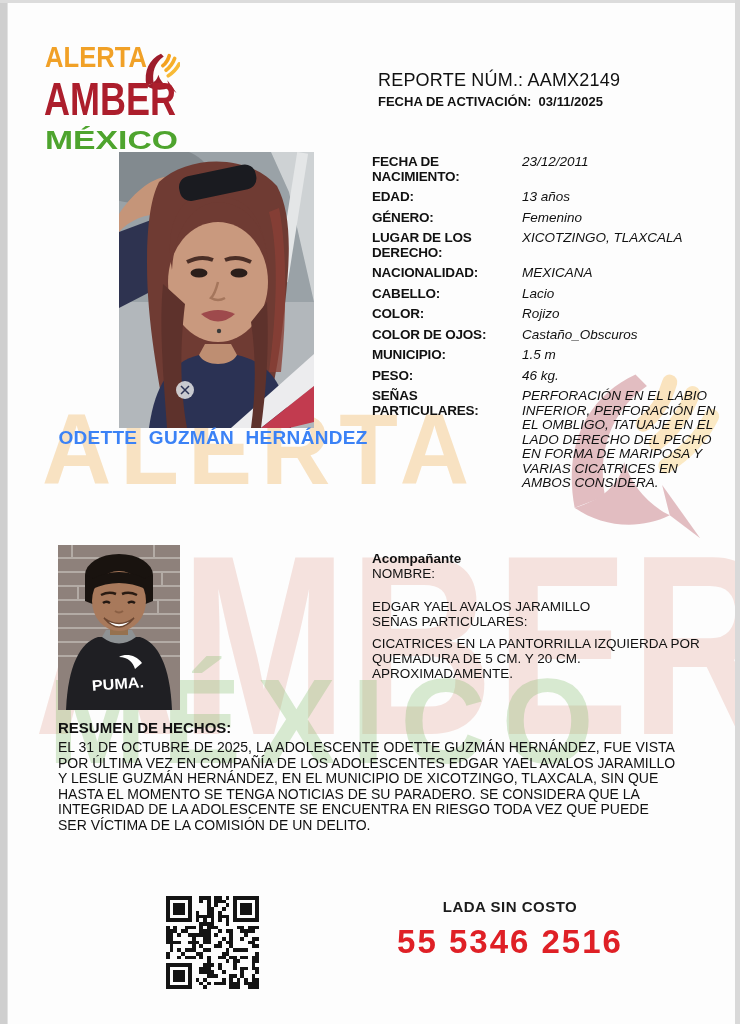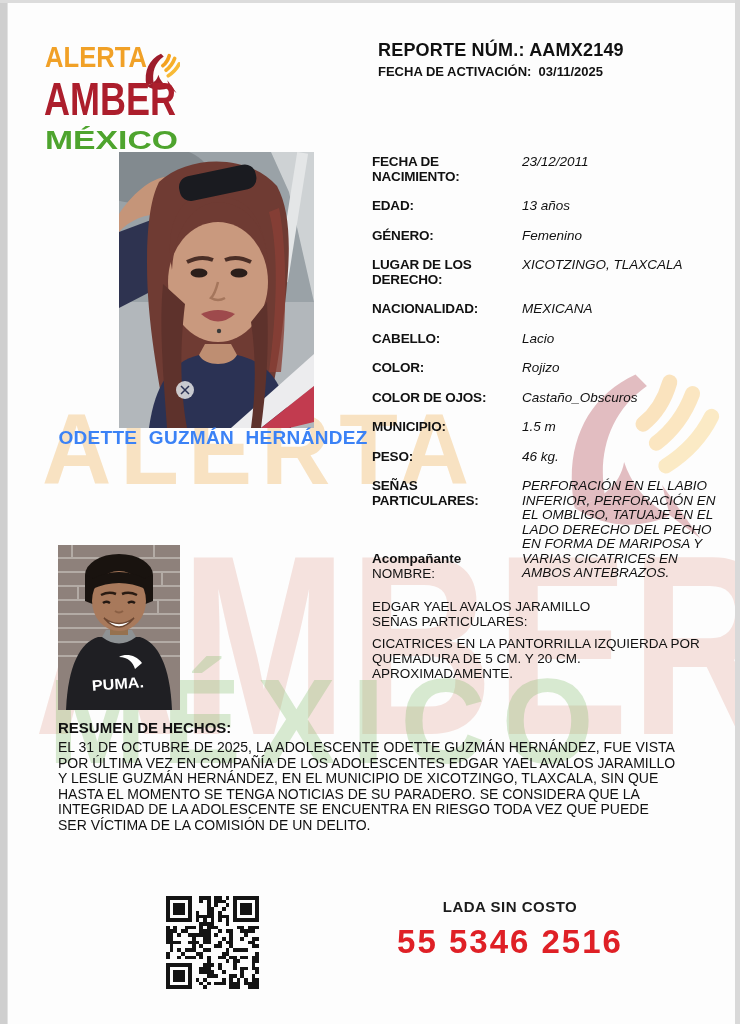--- a/index.html
+++ b/index.html
@@ -17,33 +17,33 @@
   .wm-alerta{left:42px;top:392px;font-size:96px;letter-spacing:9px;transform:scaleY(1.05);color:rgba(240,165,60,.30);}
   .wm-amber{left:34px;top:498px;font-size:200px;letter-spacing:2px;transform:scaleY(1.28);color:rgba(206,96,72,.17);}
   .wm-mexico{left:48px;top:652px;font-size:118px;letter-spacing:16px;transform:scaleY(1.02);color:rgba(118,184,92,.28);}
   .wm-horn{position:absolute;left:548px;top:362px;width:175px;height:185px;opacity:.28;}
 
   .content{position:absolute;inset:0;z-index:1;}
 
   
   .logo{position:absolute;left:44px;top:36px;width:136px;height:118px;}
   .report-block{position:absolute;left:378px;top:40px;width:340px;}
-  .report-line{font-size:18px;font-weight:bold;letter-spacing:.2px;}
+  .report-line{font-size:18px;font-weight:normal;letter-spacing:.2px;margin-top:30px;}
   .activation-line{font-size:13px;font-weight:bold;margin-top:3px;}
 
   
   .photo-girl{position:absolute;left:119px;top:152px;width:195px;height:276px;}
   .photo-boy{position:absolute;left:58px;top:545px;width:122px;height:165px;}
 
   .person-name{position:absolute;left:48px;top:427px;width:330px;text-align:center;
                font-size:19px;font-weight:bold;color:#3b82f6;letter-spacing:.3px;word-spacing:6px;}
 
   
   .fields{position:absolute;left:372px;top:155px;width:344px;display:grid;
-          grid-template-columns:150px 194px;row-gap:15px;font-size:13.5px;line-height:14.5px;}
+          grid-template-columns:150px 194px;row-gap:6px;font-size:13.5px;line-height:14.5px;}
   .fields .lbl{font-weight:bold;letter-spacing:-.2px;padding-right:4px;}
   .fields .val{font-weight:normal;font-style:italic;}
 
   
   .companion{position:absolute;left:372px;top:551px;width:344px;font-size:13.5px;line-height:15px;}
   .companion .c-head{font-weight:bold;}
   .companion .c-lbl{font-weight:normal;}
   .companion .c-val{margin-top:18px;}
   .companion .c-marks{margin-top:7px;}
 
@@ -146,21 +146,21 @@
         <div class="val">Lacio</div>
       <div class="lbl">COLOR:</div>
         <div class="val">Rojizo</div>
       <div class="lbl">COLOR DE OJOS:</div>
         <div class="val">Castaño_Obscuros</div>
       <div class="lbl">MUNICIPIO:</div>
         <div class="val">1.5 m</div>
       <div class="lbl">PESO:</div>
         <div class="val">46 kg.</div>
       <div class="lbl">SEÑAS PARTICULARES:</div>
-        <div class="val">PERFORACIÓN EN EL LABIO INFERIOR, PERFORACIÓN EN EL OMBLIGO, TATUAJE EN EL LADO DERECHO DEL PECHO EN FORMA DE MARIPOSA Y VARIAS CICATRICES EN AMBOS ANTEBRAZOS.</div>
+        <div class="val">PERFORACIÓN EN EL LABIO INFERIOR, PERFORACIÓN EN EL OMBLIGO, TATUAJE EN EL LADO DERECHO DEL PECHO EN FORMA DE MARIPOSA Y VARIAS CICATRICES EN AMBOS CONSIDERA.</div>
     </div>
 
     <svg class="photo-boy" viewBox="0 0 122 165">
       <rect width="122" height="165" fill="#8E817B"></rect>
       <g stroke="#B3ABA5" stroke-width="2">
         <line x1="0" y1="13" x2="122" y2="13"></line>
           <line x1="0" y1="27" x2="122" y2="27"></line>
         <line x1="0" y1="41" x2="122" y2="41"></line>
           <line x1="0" y1="55" x2="122" y2="55"></line>
         <line x1="0" y1="69" x2="122" y2="69"></line>

